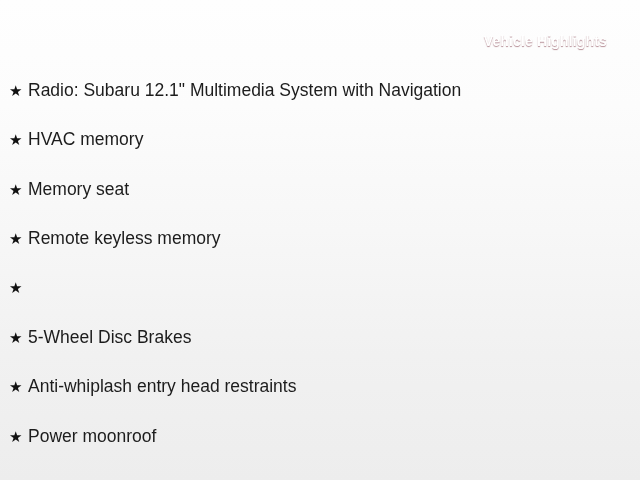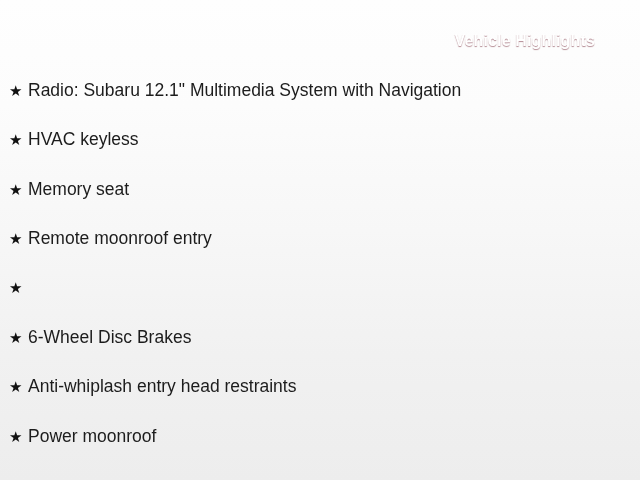--- a/index.html
+++ b/index.html
@@ -41,24 +41,24 @@
         #d13c5e 75%,
         #ca1d43 88%,
         #c60033 100%);
     display: flex;
     align-items: center;
     justify-content: flex-end;
   }
 
   .header-title {
     color: #ffffff;
-    font-size: 16px;
+    font-size: 14px;
     font-weight: bold;
     letter-spacing: 0.15px;
-    padding-right: 45px;
+    padding-right: 33px;
     text-shadow: 0 1px 1px rgba(90, 0, 20, 0.45);
     white-space: nowrap;
   }
 
   
   .highlights-list {
     position: absolute;
     left: 0;
     top: 82px;
     width: 640px;
@@ -103,40 +103,40 @@
 
   <ul class="highlights-list">
 
     <li class="highlight-item">
       <span class="star-bullet">★</span>
       <span class="highlight-label">Radio: Subaru 12.1" Multimedia System with Navigation</span>
     </li>
 
     <li class="highlight-item">
       <span class="star-bullet">★</span>
-      <span class="highlight-label">HVAC keyless</span>
+      <span class="highlight-label">HVAC memory</span>
     </li>
 
     <li class="highlight-item">
       <span class="star-bullet">★</span>
       <span class="highlight-label">Memory seat</span>
     </li>
 
     <li class="highlight-item">
       <span class="star-bullet">★</span>
-      <span class="highlight-label">Remote moonroof entry</span>
+      <span class="highlight-label">Remote keyless memory</span>
     </li>
 
     <li class="highlight-item">
       <span class="star-bullet">★</span>
     </li>
 
     <li class="highlight-item">
       <span class="star-bullet">★</span>
-      <span class="highlight-label">6-Wheel Disc Brakes</span>
+      <span class="highlight-label">5-Wheel Disc Brakes</span>
     </li>
 
     <li class="highlight-item">
       <span class="star-bullet">★</span>
       <span class="highlight-label">Anti-whiplash entry head restraints</span>
     </li>
 
     <li class="highlight-item">
       <span class="star-bullet">★</span>
       <span class="highlight-label">Power moonroof</span>

